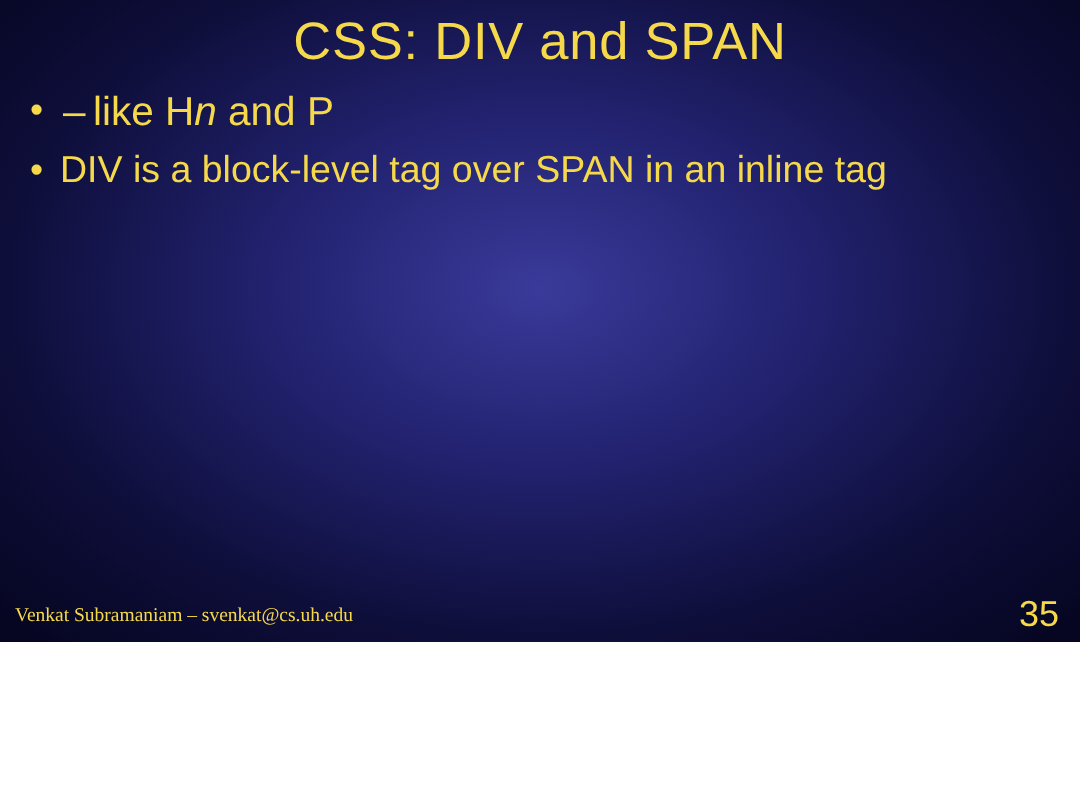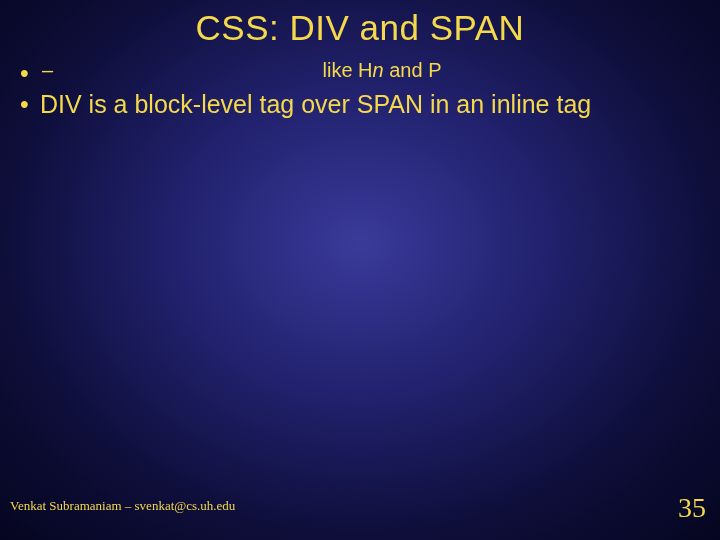--- a/index.html
+++ b/index.html
@@ -5,21 +5,21 @@
   html, body {
     margin: 0;
     padding: 0;
     width: 720px;
     height: 540px;
     overflow: hidden;
     font-family: Verdana, Geneva, sans-serif;
   }
   .slide {
     width: 720px;
-    height: 540px;
+    height: 428px;
     background: radial-gradient(ellipse at 50% 45%, #3a3a9a 0%, #222270 35%, #0e0e3a 70%, #050520 100%);
     position: relative;
     box-sizing: border-box;
   }
   .title {
     color: #f5d94a;
     font-size: 35px;
     text-align: center;
     padding-top: 8px;
     font-weight: normal;
@@ -49,51 +49,50 @@
     color: #f5d94a;
     font-size: 25px;
   }
   ul.sub {
     list-style: none;
     margin: 4px 0 6px 0;
     padding: 0;
   }
   ul.sub > li {
     color: #f5d94a;
-    font-size: 20px;
+    font-size: 27px;
     line-height: 1.25;
     padding-left: 22px;
     position: relative;
-    text-align: center;
   }
   ul.sub > li::before {
     content: "–";
     position: absolute;
     left: 2px;
     top: 0;
     color: #f5d94a;
   }
   .hn-italic {
     font-style: italic;
   }
   .footer-left {
     position: absolute;
     left: 10px;
-    bottom: 26px;
+    bottom: 10px;
     color: #f5d94a;
     font-size: 13px;
     font-family: "Times New Roman", Times, serif;
   }
   .footer-right {
     position: absolute;
     right: 14px;
-    bottom: 16px;
+    bottom: 4px;
     color: #f5d94a;
-    font-size: 28px;
-    font-family: Liberation Serif, serif;
+    font-size: 24px;
+    font-family: Liberation Sans, sans-serif;
   }
 </style>
 </head>
 <body>
 
 <div class="slide">
 
   <div class="title">CSS: DIV and SPAN</div>
 
   <div class="content">

